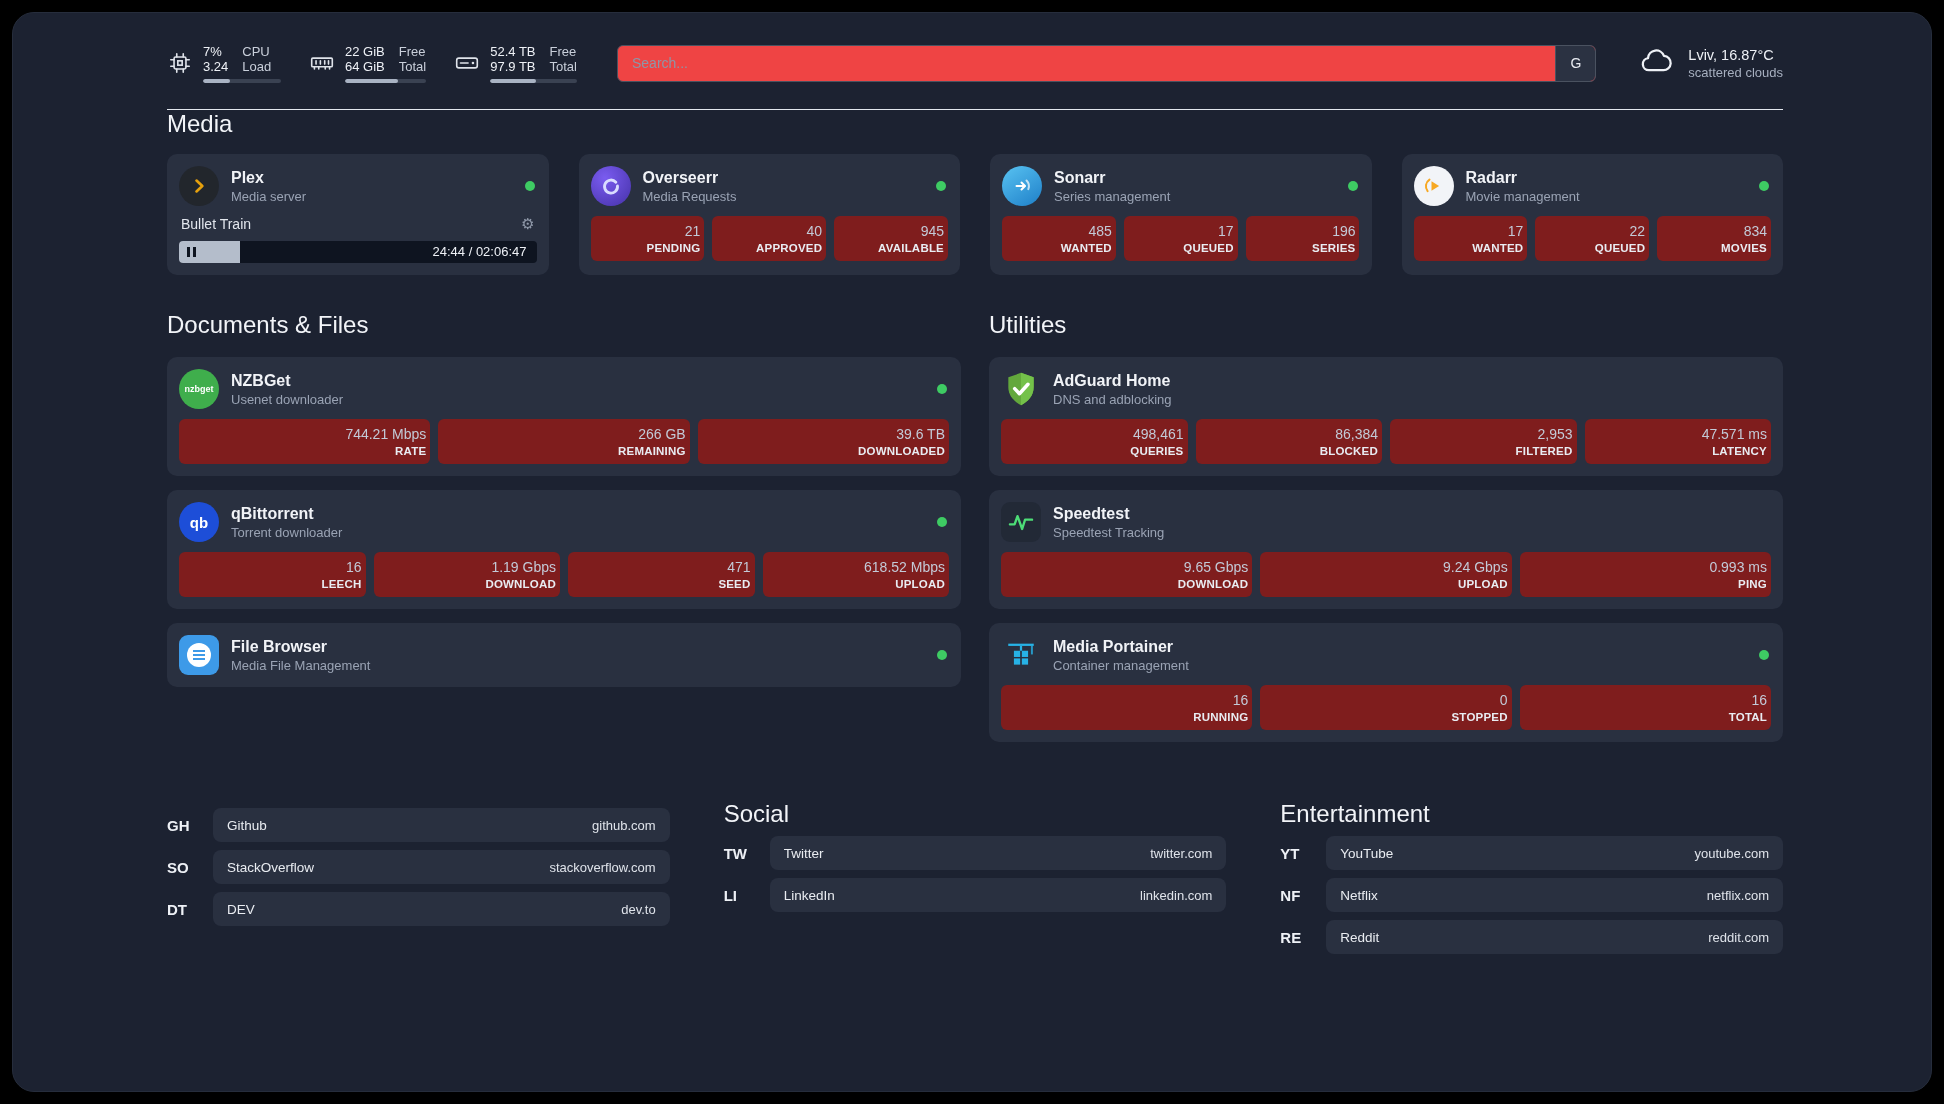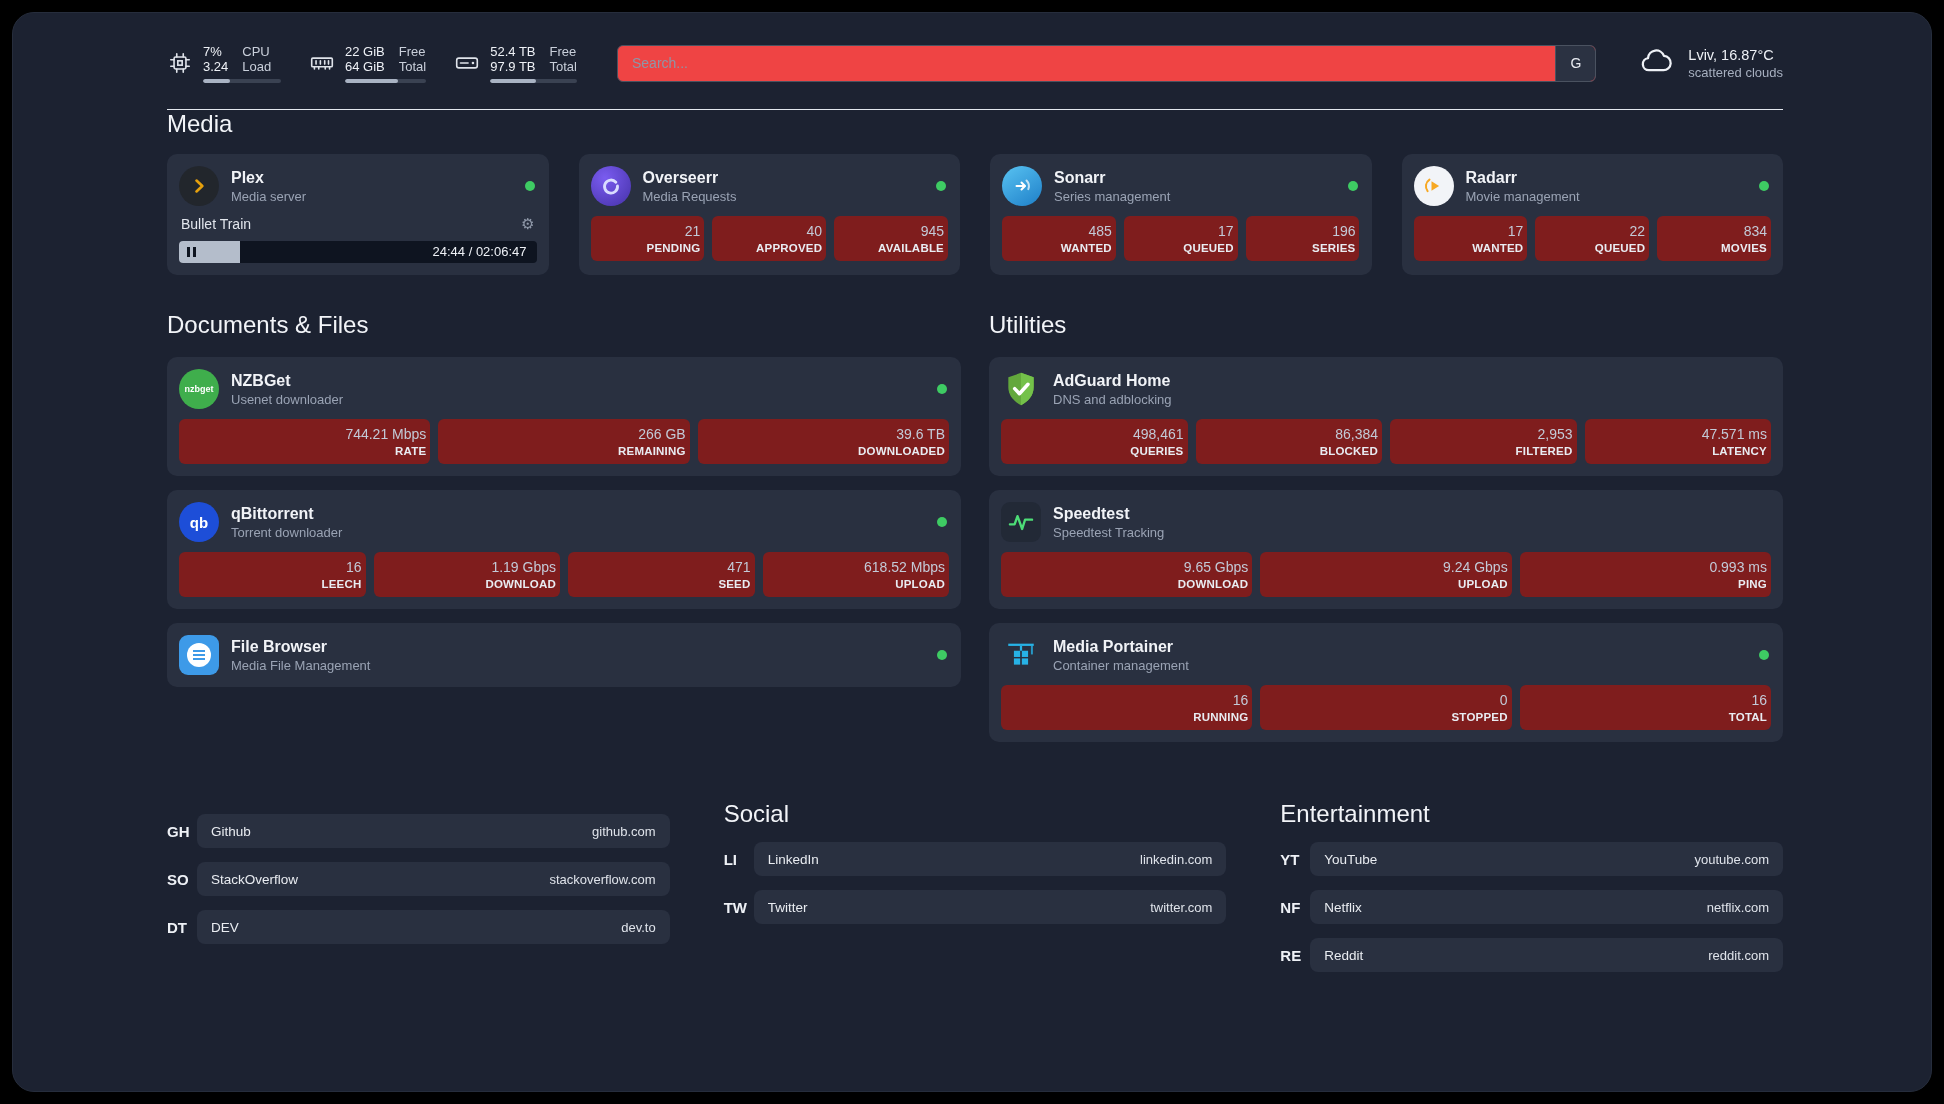--- a/index.html
+++ b/index.html
@@ -76,21 +76,21 @@
   .gear{color:#8f98a9;font-size:15px;cursor:pointer}
   .seekbar{position:relative;height:22px;background:#0e1420;border-radius:4px;overflow:hidden;cursor:pointer}
   .seek-fill{position:absolute;left:0;top:0;bottom:0;background:#b4bdcb}
   .pause{position:absolute;left:8px;top:6px;display:flex;gap:3px}
   .pause i{width:3px;height:10px;background:#0e1420;display:block}
   .seek-time{position:absolute;right:10px;top:0;line-height:22px;font-size:13px;color:#eef1f6}
 
   
   .bottom{display:grid;grid-template-columns:1fr 1fr 1fr;gap:54px;margin-top:44px}
   .bm-title{margin-bottom:6px}
-  .bm-row{display:flex;align-items:center;margin-top:14px}
+  .bm-row{display:flex;align-items:center;gap:16px;margin-top:8px}
   .bm-abbr{min-width:30px;font-size:15px;font-weight:600;color:#eef1f6}
   .bm-card{flex:1;height:34px;background:#293040;border-radius:8px;display:flex;align-items:center;
            justify-content:space-between;padding:0 14px;cursor:pointer}
   .bm-name{font-size:13.5px;color:#e9ecf1}
   .bm-url{font-size:13px;color:#dfe3ea}
 </style>
 </head>
 <body>
 
 <div class="screen">
@@ -519,33 +519,33 @@
         <div class="bm-card">
           <span class="bm-name">DEV</span>
           <span class="bm-url">dev.to</span>
         </div>
       </div>
     </div>
 
     <div class="bm-col">
       <h2 class="section-title bm-title">Social</h2>
       <div class="bm-row">
+        <span class="bm-abbr">TW</span>
+        <div class="bm-card">
+          <span class="bm-name">Twitter</span>
+          <span class="bm-url">twitter.com</span>
+        </div>
+      </div>
+      <div class="bm-row">
         <span class="bm-abbr">LI</span>
         <div class="bm-card">
           <span class="bm-name">LinkedIn</span>
           <span class="bm-url">linkedin.com</span>
         </div>
       </div>
-      <div class="bm-row">
-        <span class="bm-abbr">TW</span>
-        <div class="bm-card">
-          <span class="bm-name">Twitter</span>
-          <span class="bm-url">twitter.com</span>
-        </div>
-      </div>
     </div>
 
     <div class="bm-col">
       <h2 class="section-title bm-title">Entertainment</h2>
       <div class="bm-row">
         <span class="bm-abbr">YT</span>
         <div class="bm-card">
           <span class="bm-name">YouTube</span>
           <span class="bm-url">youtube.com</span>
         </div>

